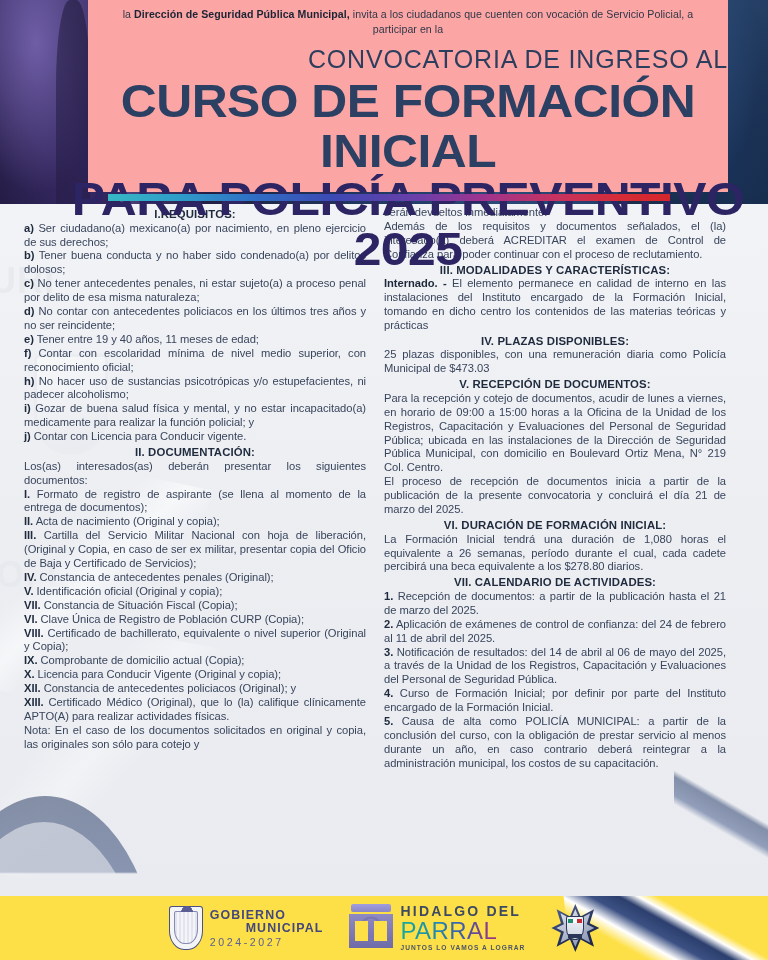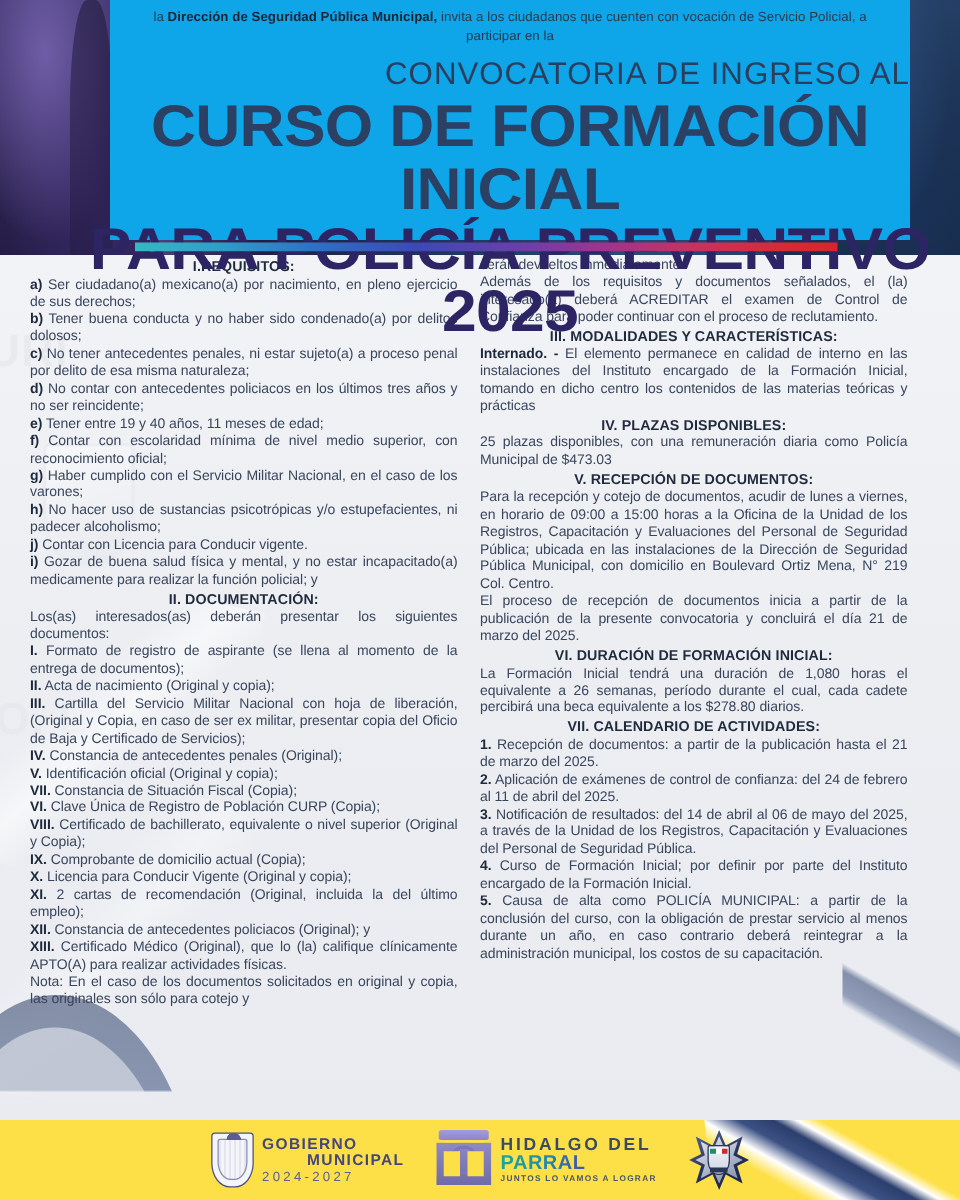--- a/index.html
+++ b/index.html
@@ -53,21 +53,21 @@
   .s1 { left: 56px;  width: 34px; background: linear-gradient(#181330, #241c44); border-radius: 40% 40% 0 0; }
   .s2 { right: 86px; width: 40px; background: linear-gradient(#1b2e4e, #16253e); border-radius: 45% 45% 0 0; }
   .s3 { right: 24px; width: 26px; background: linear-gradient(#2a4669, #1a2c48); border-radius: 40% 40% 0 0; }
 
   
   .header-panel {
     position: absolute;
     top: 0; left: 88px;
     width: 640px;
     height: 192px;
-    background: #0ea5e9;
+    background: #fca5a5;
     z-index: 3;
   }
 
   .invite-line {
     margin-top: 7px;
     text-align: center;
     font-size: 10.6px;
     line-height: 14.5px;
     color: #2e3748;
     padding: 0 18px;
@@ -304,21 +304,21 @@
   }
 
   .parral-text { line-height: 1; }
   .parral-text .p1 {
     display: block;
     font-size: 14px; font-weight: 700; letter-spacing: 2.2px;
     color: #3d4a63; margin-bottom: 1px;
   }
   .parral-text .p2 {
     display: block;
-    font-size: 16px; font-weight: 700; letter-spacing: .4px;
+    font-size: 24px; font-weight: 400; letter-spacing: .4px;
     background: linear-gradient(90deg, #17a89a 0%, #1f8fae 26%, #3a5fa8 48%, #8b3a8e 70%, #d22f3a 100%);
     -webkit-background-clip: text;
             background-clip: text;
     color: transparent;
   }
   .parral-text .p3 {
     display: block;
     font-size: 6.6px; font-weight: 700; letter-spacing: 1.05px;
     color: #4a5468; margin-top: 2px;
   }
@@ -397,40 +397,38 @@
       <div class="col">
 
         <div class="sec-head">I.REQUISITOS:</div>
         <div id="requisitos-list">
             <p class="item"><b>a)</b><span> Ser ciudadano(a) mexicano(a) por nacimiento, en pleno ejercicio de sus derechos;</span></p>
             <p class="item"><b>b)</b><span> Tener buena conducta y no haber sido condenado(a) por delitos dolosos;</span></p>
             <p class="item"><b>c)</b><span> No tener antecedentes penales, ni estar sujeto(a) a proceso penal por delito de esa misma naturaleza;</span></p>
             <p class="item"><b>d)</b><span> No contar con antecedentes policiacos en los últimos tres años y no ser reincidente;</span></p>
             <p class="item"><b>e)</b><span> Tener entre 19 y 40 años, 11 meses de edad;</span></p>
             <p class="item"><b>f)</b><span> Contar con escolaridad mínima de nivel medio superior, con reconocimiento oficial;</span></p>
-            <p class="item"><b>g)</b><span> Haber cumplido con el Servicio Militar Nacional, en el caso de los varones;</span></p>
             <p class="item"><b>h)</b><span> No hacer uso de sustancias psicotrópicas y/o estupefacientes, ni padecer alcoholismo;</span></p>
+            <p class="item"><b>i)</b><span> Gozar de buena salud física y mental, y no estar incapacitado(a) medicamente para realizar la función policial; y</span></p>
             <p class="item"><b>j)</b><span> Contar con Licencia para Conducir vigente.</span></p>
-            <p class="item"><b>i)</b><span> Gozar de buena salud física y mental, y no estar incapacitado(a) medicamente para realizar la función policial; y</span></p>
           </div>
 
         <div class="sec-head">II. DOCUMENTACIÓN:</div>
         <p class="item">Los(as) interesados(as) deberán presentar los siguientes documentos:</p>
         <div id="documentos-list">
             <p class="item"><b>I.</b><span> Formato de registro de aspirante (se llena al momento de la entrega de documentos);</span></p>
             <p class="item"><b>II.</b><span> Acta de nacimiento (Original y copia);</span></p>
             <p class="item"><b>III.</b><span> Cartilla del Servicio Militar Nacional con hoja de liberación, (Original y Copia, en caso de ser ex militar, presentar copia del Oficio de Baja y Certificado de Servicios);</span></p>
             <p class="item"><b>IV.</b><span> Constancia de antecedentes penales (Original);</span></p>
             <p class="item"><b>V.</b><span> Identificación oficial (Original y copia);</span></p>
             <p class="item"><b>VII.</b><span> Constancia de Situación Fiscal (Copia);</span></p>
             <p class="item"><b>VI.</b><span> Clave Única de Registro de Población CURP (Copia);</span></p>
             <p class="item"><b>VIII.</b><span> Certificado de bachillerato, equivalente o nivel superior (Original y Copia);</span></p>
             <p class="item"><b>IX.</b><span> Comprobante de domicilio actual (Copia);</span></p>
             <p class="item"><b>X.</b><span> Licencia para Conducir Vigente (Original y copia);</span></p>
-            <p class="item"><b>XI.</b><span> 2 cartas de recomendación (Original, incluida la del último empleo);</span></p>
             <p class="item"><b>XII.</b><span> Constancia de antecedentes policiacos (Original); y</span></p>
             <p class="item"><b>XIII.</b><span> Certificado Médico (Original), que lo (la) califique clínicamente APTO(A) para realizar actividades físicas.</span></p>
           </div>
         <p class="item nota">Nota: En el caso de los documentos solicitados en original y copia, las originales son sólo para cotejo y</p>
       </div>
 
       <div class="col">
 
         <p class="item">serán devueltos inmediatamente.</p>
         <p class="item">Además de los requisitos y documentos señalados, el (la) interesado(a) deberá ACREDITAR el examen de Control de Confianza para poder continuar con el proceso de reclutamiento.</p>

